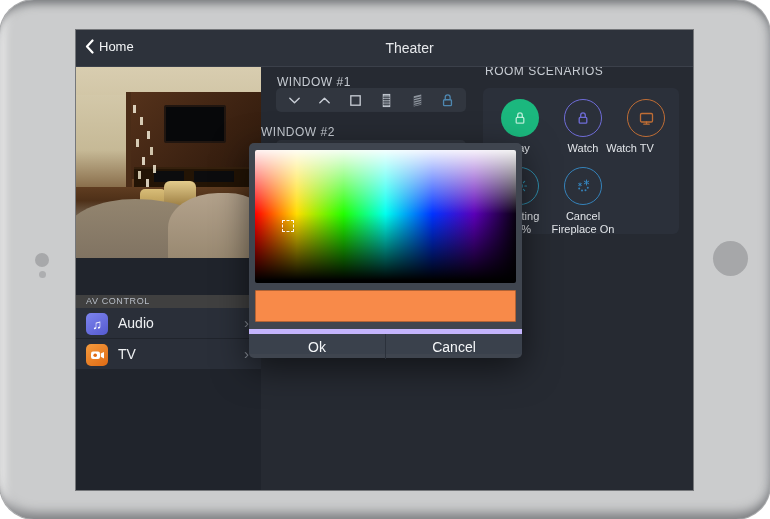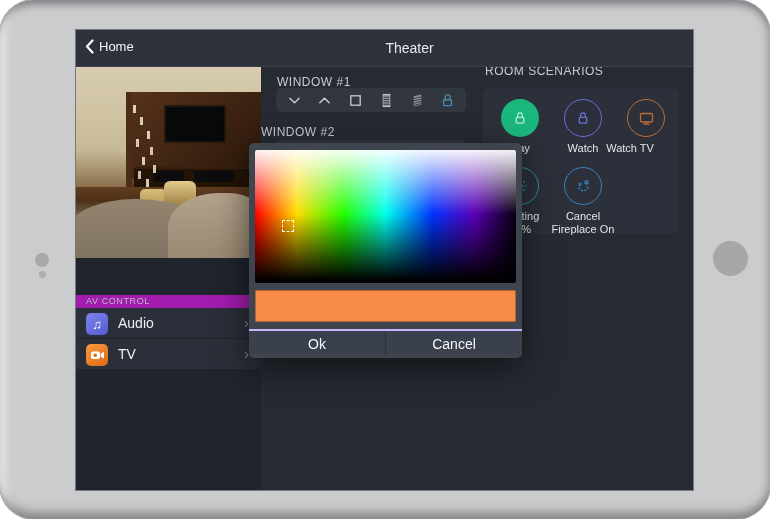--- a/index.html
+++ b/index.html
@@ -37,21 +37,21 @@
   .ph-cabinet { position:absolute; left:58px; top:100px; width:127px; height:20px; background:#231405; border-top:2px solid #35200d; }
   .ph-box1 { position:absolute; left:78px; top:104px; width:30px; height:11px; background:#0c0c0e; }
   .ph-box2 { position:absolute; left:118px; top:104px; width:40px; height:11px; background:#0c0c0e; }
   .ph-lights { position:absolute; left:57px; top:38px; width:3px; height:8px; background:#f3ecd8; opacity:.85;
     box-shadow: 7px 12px 0 #efe7d0, 14px 26px 0 #f3ecd8, 3px 34px 0 #efe7d0, 17px 42px 0 #e9e0c6, 9px 52px 0 #f3ecd8, 20px 60px 0 #efe7d0, 5px 66px 0 #e9e0c6, 13px 74px 0 #f3ecd8; }
   .ph-stool1 { position:absolute; left:64px; top:122px; width:26px; height:26px; border-radius:5px; background:linear-gradient(180deg,#d8bd78,#a5843f); }
   .ph-stool2 { position:absolute; left:88px; top:114px; width:32px; height:30px; border-radius:6px; background:linear-gradient(180deg,#e3cc8d,#8f6f34); }
   .ph-sofa { position:absolute; left:-8px; top:132px; width:150px; height:70px; background:linear-gradient(180deg,#93856f 0%, #7d7060 100%); border-radius:45% 55% 0 0; }
   .ph-cushion { position:absolute; left:92px; top:126px; width:100px; height:70px; background:linear-gradient(180deg,#b3a28c 0%, #97876f 100%); border-radius:50% 40% 0 0; }
 
-  .av-header { position:absolute; left:0; top:228px; width:185px; height:13px; background:#a21caf; color:#b7bdc6; font-size:9px; letter-spacing:.6px; line-height:13px; padding-left:10px; }
+  .av-header { position:absolute; left:0; top:228px; width:185px; height:13px; background:#404040; color:#b7bdc6; font-size:9px; letter-spacing:.6px; line-height:13px; padding-left:10px; }
   .av-row { position:absolute; left:0; width:185px; height:31px; background:#2a2f39; border-bottom:1px solid #20242c; }
   .av-row.row-audio { top:241px; }
   .av-row.row-tv { top:272px; }
   .av-icon { position:absolute; left:10px; top:5px; width:22px; height:22px; border-radius:5px; display:flex; align-items:center; justify-content:center; }
   .av-icon.audio { background:linear-gradient(145deg,#7d84ee 0%, #555ad0 100%); color:#fff; font-size:13px; }
   .av-icon.tv { background:linear-gradient(145deg,#f59b3e 0%, #df6a14 100%); }
   .av-label { position:absolute; left:42px; top:7px; color:#eef0f2; font-size:14px;text-align:right; }
   .av-chevron { position:absolute; right:12px; top:6px; color:#868c96; font-size:15px; }
 
   
@@ -82,21 +82,21 @@
   
   .modal { position:absolute; left:173px; top:113px; width:273px; height:215px; background:#3f454f; border-radius:5px; z-index:50; box-shadow:0 10px 35px rgba(0,0,0,.55); }
   .grad { position:absolute; left:6px; top:7px; width:261px; height:133px; border-radius:2px;
     background:
       linear-gradient(to bottom, rgba(255,255,255,.95) 0%, rgba(255,255,255,0) 48%),
       linear-gradient(to top, rgba(0,0,0,1) 2%, rgba(0,0,0,0) 52%),
       linear-gradient(to right, #ff0000 0%, #ffdd00 16%, #22ff00 34%, #00ffee 50%, #0033ff 68%, #5b00b8 84%, #08000f 100%);
   }
   .grad-marker { position:absolute; left:27px; top:70px; width:12px; height:12px; border:1px dashed rgba(255,255,255,.95); }
   .swatch { position:absolute; left:6px; top:147px; width:261px; height:32px; border:1px solid rgba(0,0,0,.28); border-radius:1px; }
-  .btn-row { position:absolute; left:0; top:186px; width:273px; height:25px; background:#3a414c; border-top:2px solid #c4b5fd; display:flex; }
+  .btn-row { position:absolute; left:0; top:186px; width:273px; height:25px; background:#3a414c; border-top:5px solid #c4b5fd; display:flex; }
   .modal-btn { width:136px; height:25px; display:flex; align-items:center; justify-content:center; color:#f4f6f8; font-size:14px; cursor:default; }
   .btn-divider { width:1px; height:25px; background:#2b313b; }
 </style>
 </head>
 <body>
 
 <div class="stage">
   <div class="tablet">
     <div class="camera-dot-big"></div>
     <div class="camera-dot-small"></div>

